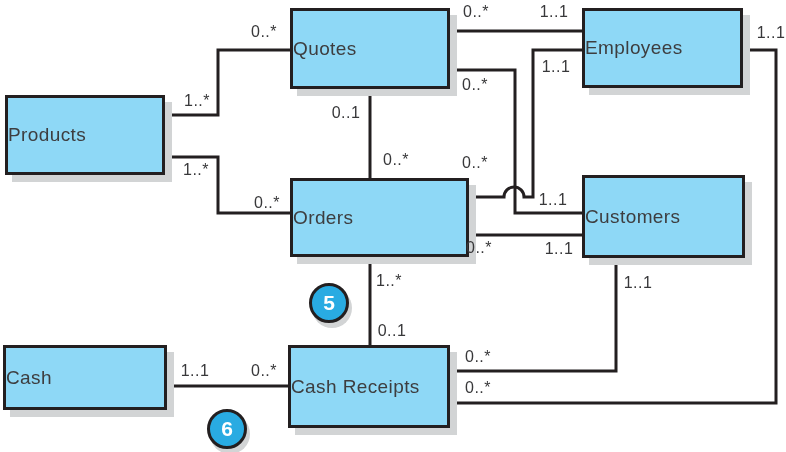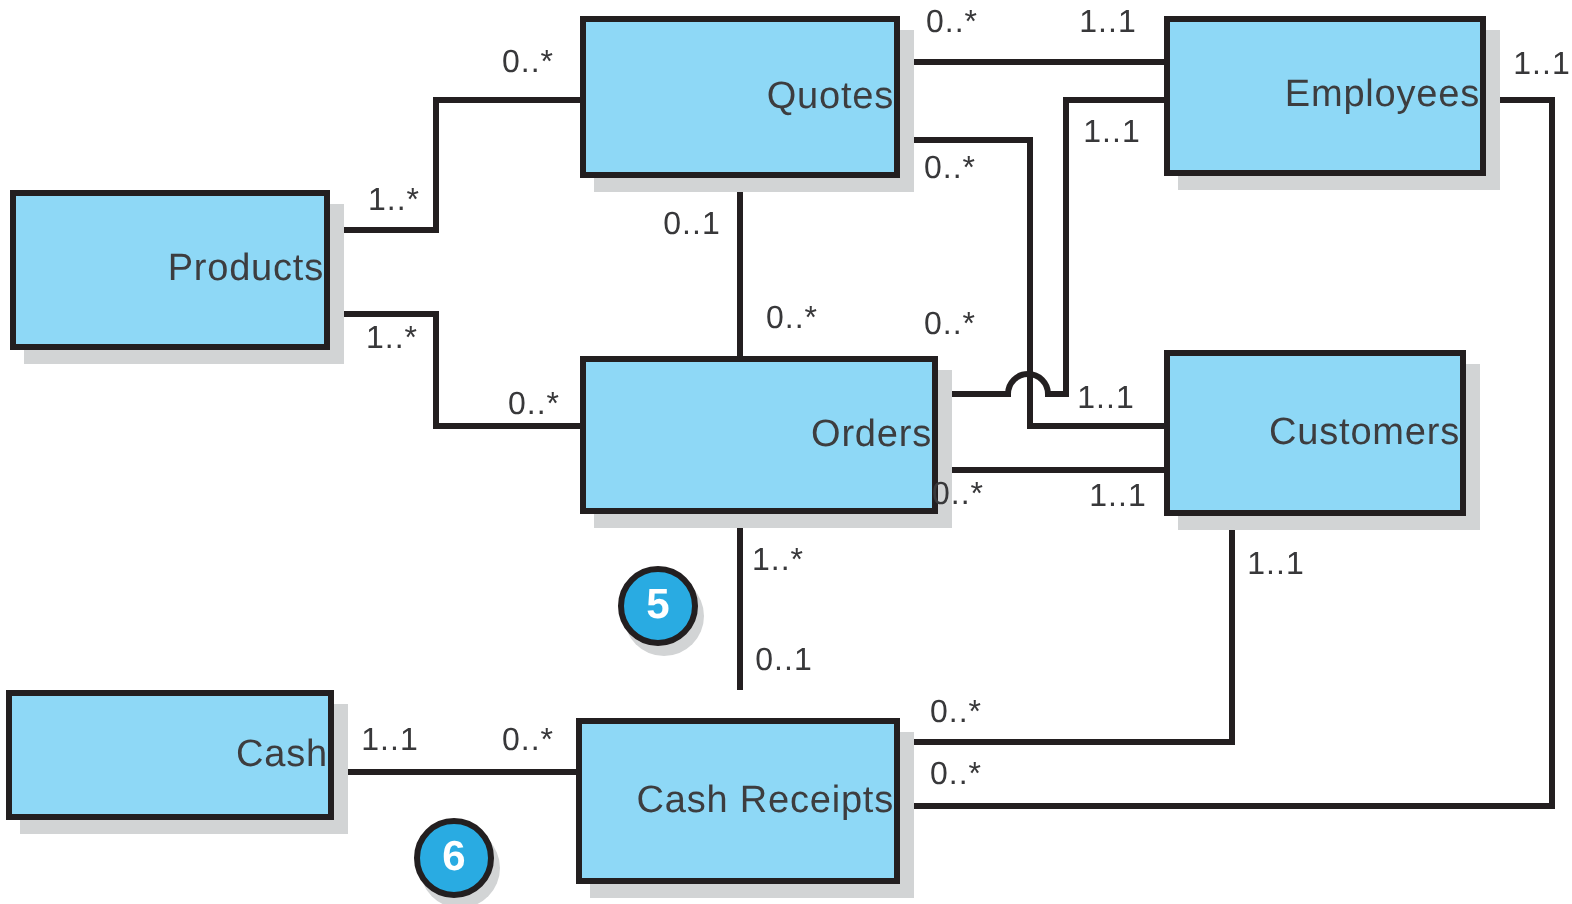--- a/index.html
+++ b/index.html
@@ -24,21 +24,21 @@
     fill:none;
     stroke:var(--line);
     stroke-width:3;
   }
   .entity{
     position:absolute;
     box-sizing:border-box;
     background:var(--entity-fill);
     border:3px solid var(--entity-border);
     box-shadow:7px 7px 0 0 var(--shadow);
-    display:flex;align-items:center;justify-content:flex-end;
+    display:flex;align-items:center;justify-content:flex-start;
   }
   .entity-label{
     color:var(--label-text);
     font-size:19px;
     letter-spacing:0.4px;
     white-space:nowrap;
   }
   .card{
     position:absolute;
     transform:translate(-50%,-50%);
@@ -88,27 +88,27 @@
   </div>
   <div class="entity" style="left:290px; top:8px;   width:160px; height:81px">
     <span class="entity-label">Quotes</span>
   </div>
   <div class="entity" style="left:290px; top:178px; width:179px; height:79px">
     <span class="entity-label">Orders</span>
   </div>
   <div class="entity" style="left:582px; top:8px;   width:161px; height:80px">
     <span class="entity-label">Employees</span>
   </div>
-  <div class="entity" style="left:582px; top:175px; width:151px; height:83px">
+  <div class="entity" style="left:582px; top:175px; width:163px; height:83px">
     <span class="entity-label">Customers</span>
   </div>
   <div class="entity" style="left:3px;   top:345px; width:164px; height:65px">
     <span class="entity-label">Cash</span>
   </div>
-  <div class="entity" style="left:288px; top:359px; width:162px; height:83px">
+  <div class="entity" style="left:288px; top:345px; width:162px; height:83px">
     <span class="entity-label">Cash Receipts</span>
   </div>
 
   <span class="card" style="left:197px; top:101px">1..*</span>
   <span class="card" style="left:264px; top:32px">0..*</span>
 
   <span class="card" style="left:196px; top:170px">1..*</span>
   <span class="card" style="left:267px; top:203px">0..*</span>
 
   <span class="card" style="left:346px; top:113px">0..1</span>

